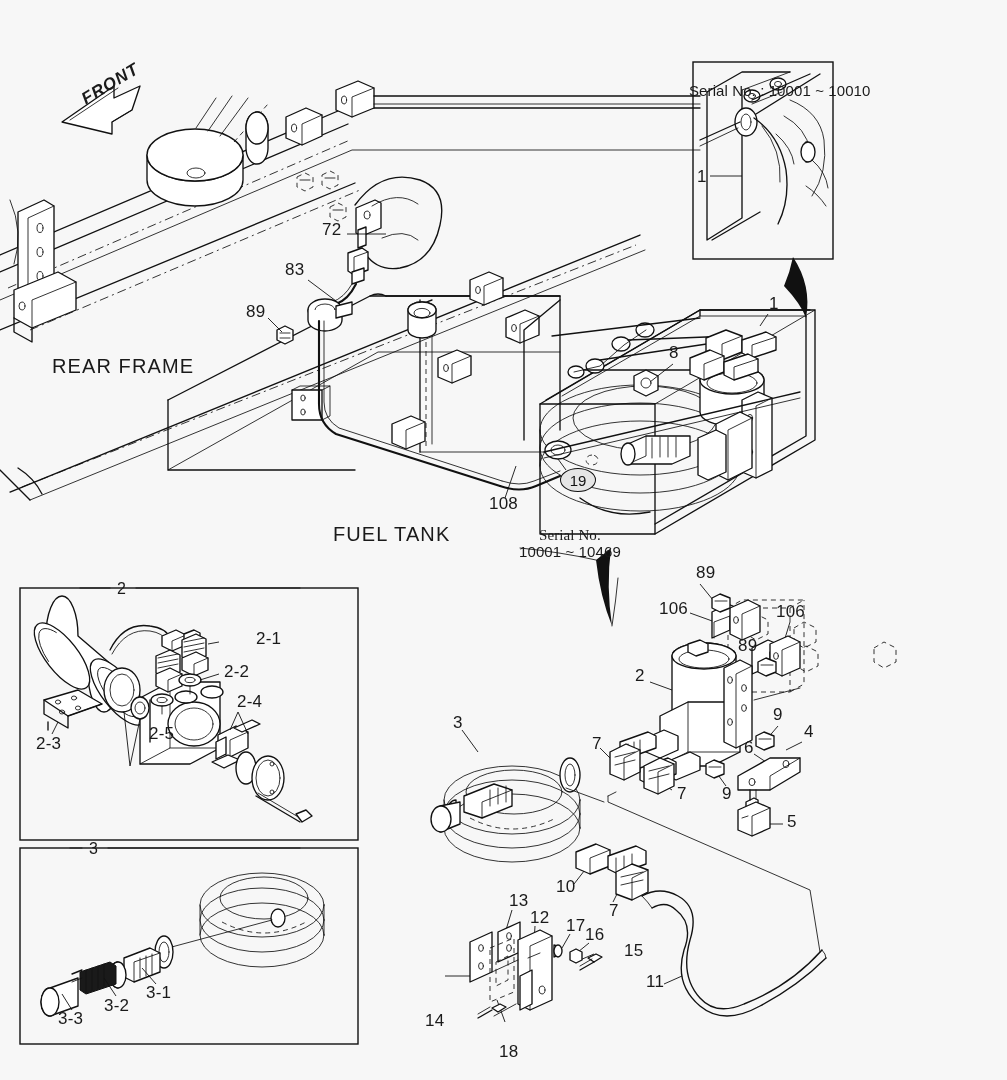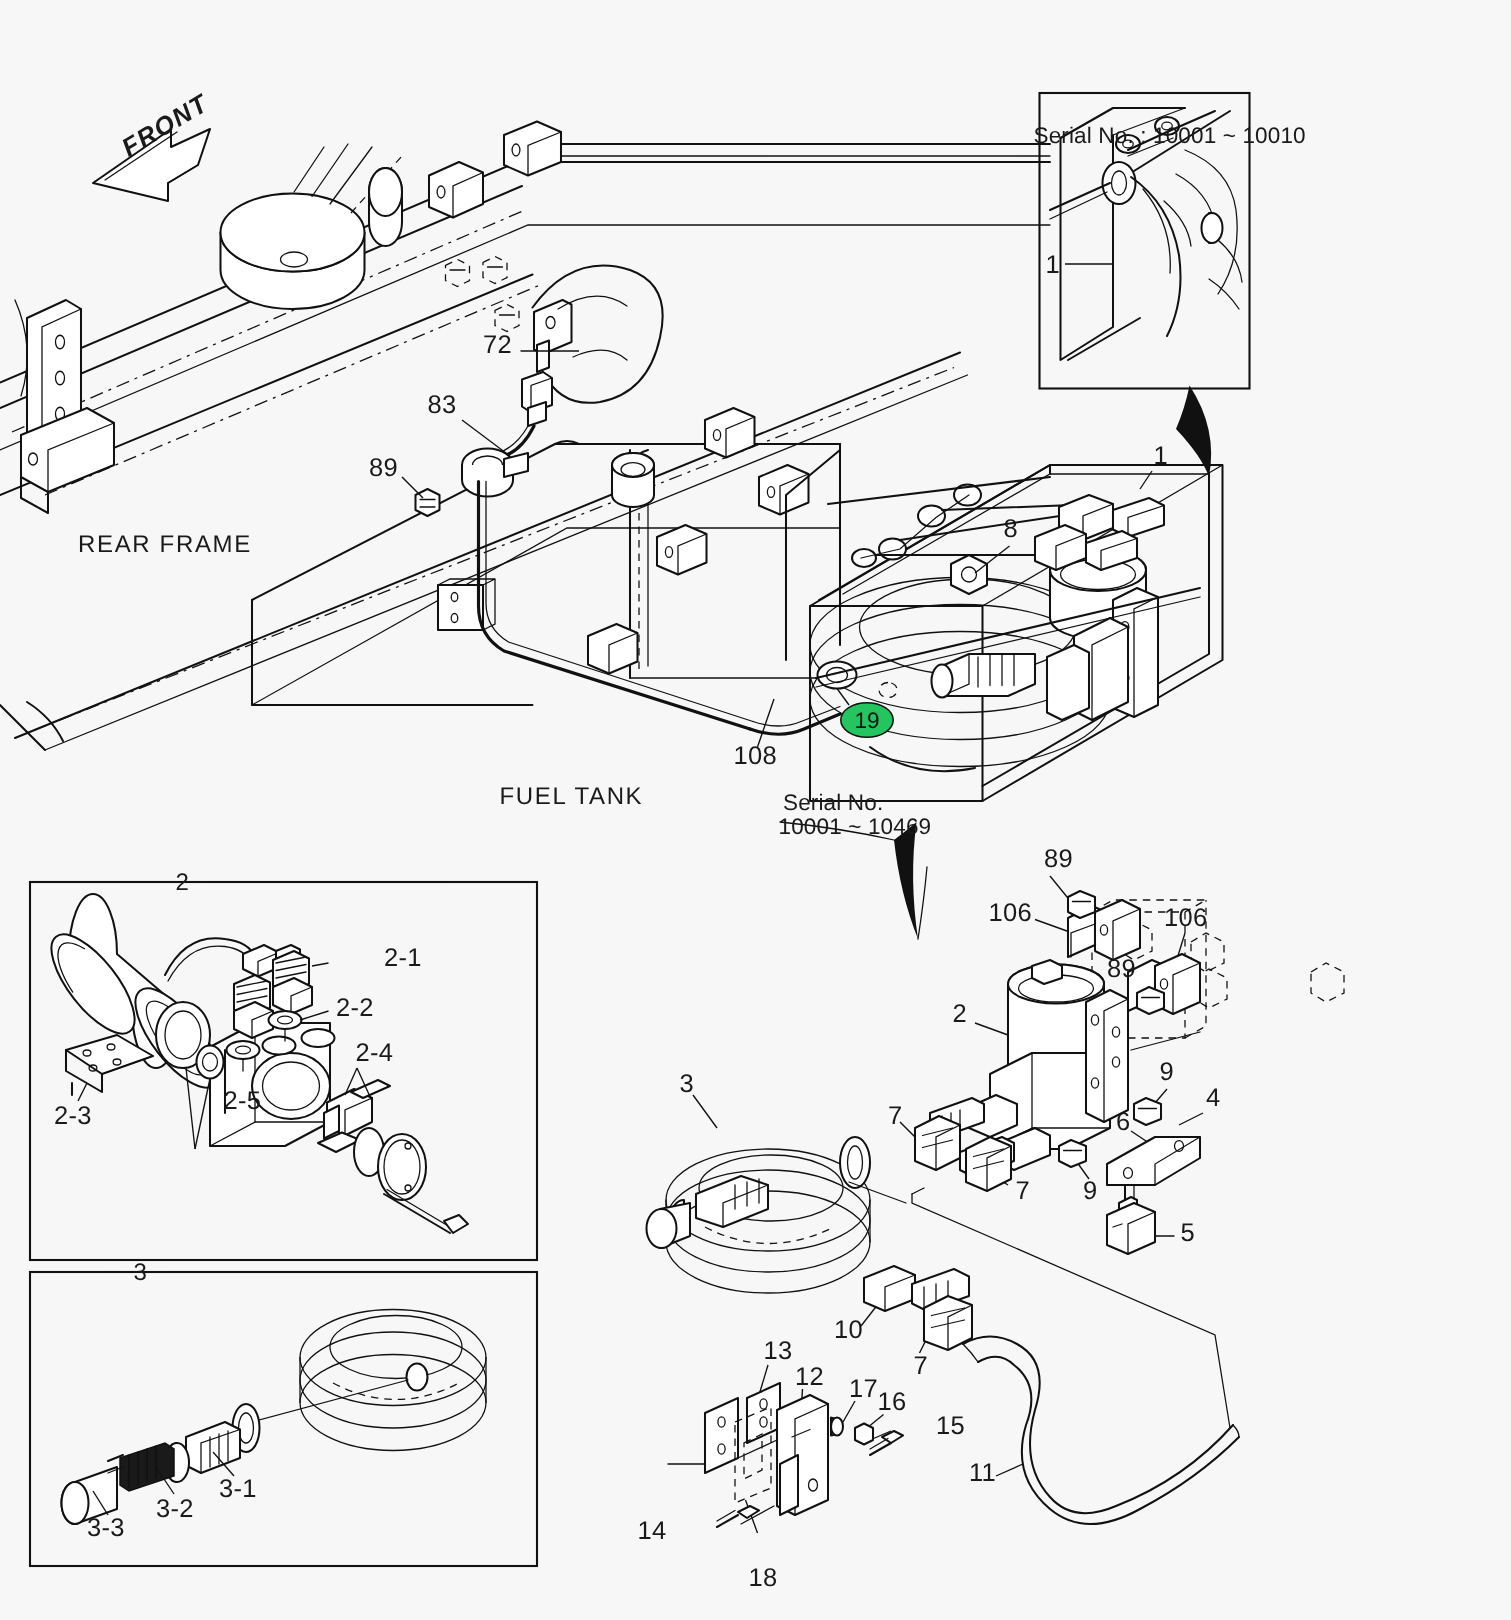--- a/index.html
+++ b/index.html
@@ -13,32 +13,32 @@
   #root{position:relative;width:1007px;height:1080px;}
   svg#diagram{position:absolute;top:0;left:0;width:1007px;height:1080px;display:block;}
   .lbl{
     position:absolute;
     font-family:"Liberation Sans", sans-serif;
     color:#1a1a1a;
     white-space:nowrap;
     user-select:none;
   }
   .callout{font-size:17px;font-weight:400;letter-spacing:.2px;}
-  .component{font-size:16px;letter-spacing:1.1px;}
+  .component{font-size:20px;letter-spacing:1.1px;}
   .serial{font-size:15px;letter-spacing:.1px;margin-top:40px;}
   .boxnum{font-size:16px;}
   .circled{
     position:absolute;
     width:34px;height:22px;
     border:1.6px solid #111;
     border-radius:50%;
     font-size:15px;
     display:flex;align-items:center;justify-content:center;
     color:#111;
-    background:#22c55e;
+    background:#e5e5e5;
   }
 </style>
 </head>
 <body>
 
 <div id="root">
 
 <svg id="diagram" viewBox="0 0 1007 1080" xmlns="http://www.w3.org/2000/svg">
   <defs>
     <style>
@@ -670,21 +670,21 @@
 
 <div class="lbl boxnum" style="left:117px;top:580px;">2</div>
 <div class="lbl boxnum" style="left:89px;top:840px;">3</div>
 
 <div class="lbl component" style="left:52px;top:355px;">REAR FRAME</div>
 <div class="lbl component" style="left:333px;top:523px;">FUEL TANK</div>
 
 <div class="circled" style="left:560px;top:468px;">
       <span>19</span>
     </div>
-<div class="lbl serial" style="left:522px;top:487px;">Serial No.</div>
+<div class="lbl serial" style="left:539px;top:487px;font-family:Liberation Serif, serif;">Serial No.</div>
 <div class="lbl serial" style="left:519px;top:503px;">10001 ~ 10469</div>
 
 <div class="lbl callout" style="left:224px;top:629px;margin-left:32px;">2-1</div>
 <div class="lbl callout" style="left:224px;top:662px;">2-2</div>
 <div class="lbl callout" style="left:237px;top:692px;">2-4</div>
 <div class="lbl callout" style="left:36px;top:734px;">2-3</div>
 <div class="lbl callout" style="left:111px;top:724px;margin-left:38px;">2-5</div>
 
 <div class="lbl callout" style="left:146px;top:983px;">3-1</div>
 <div class="lbl callout" style="left:104px;top:996px;">3-2</div>

